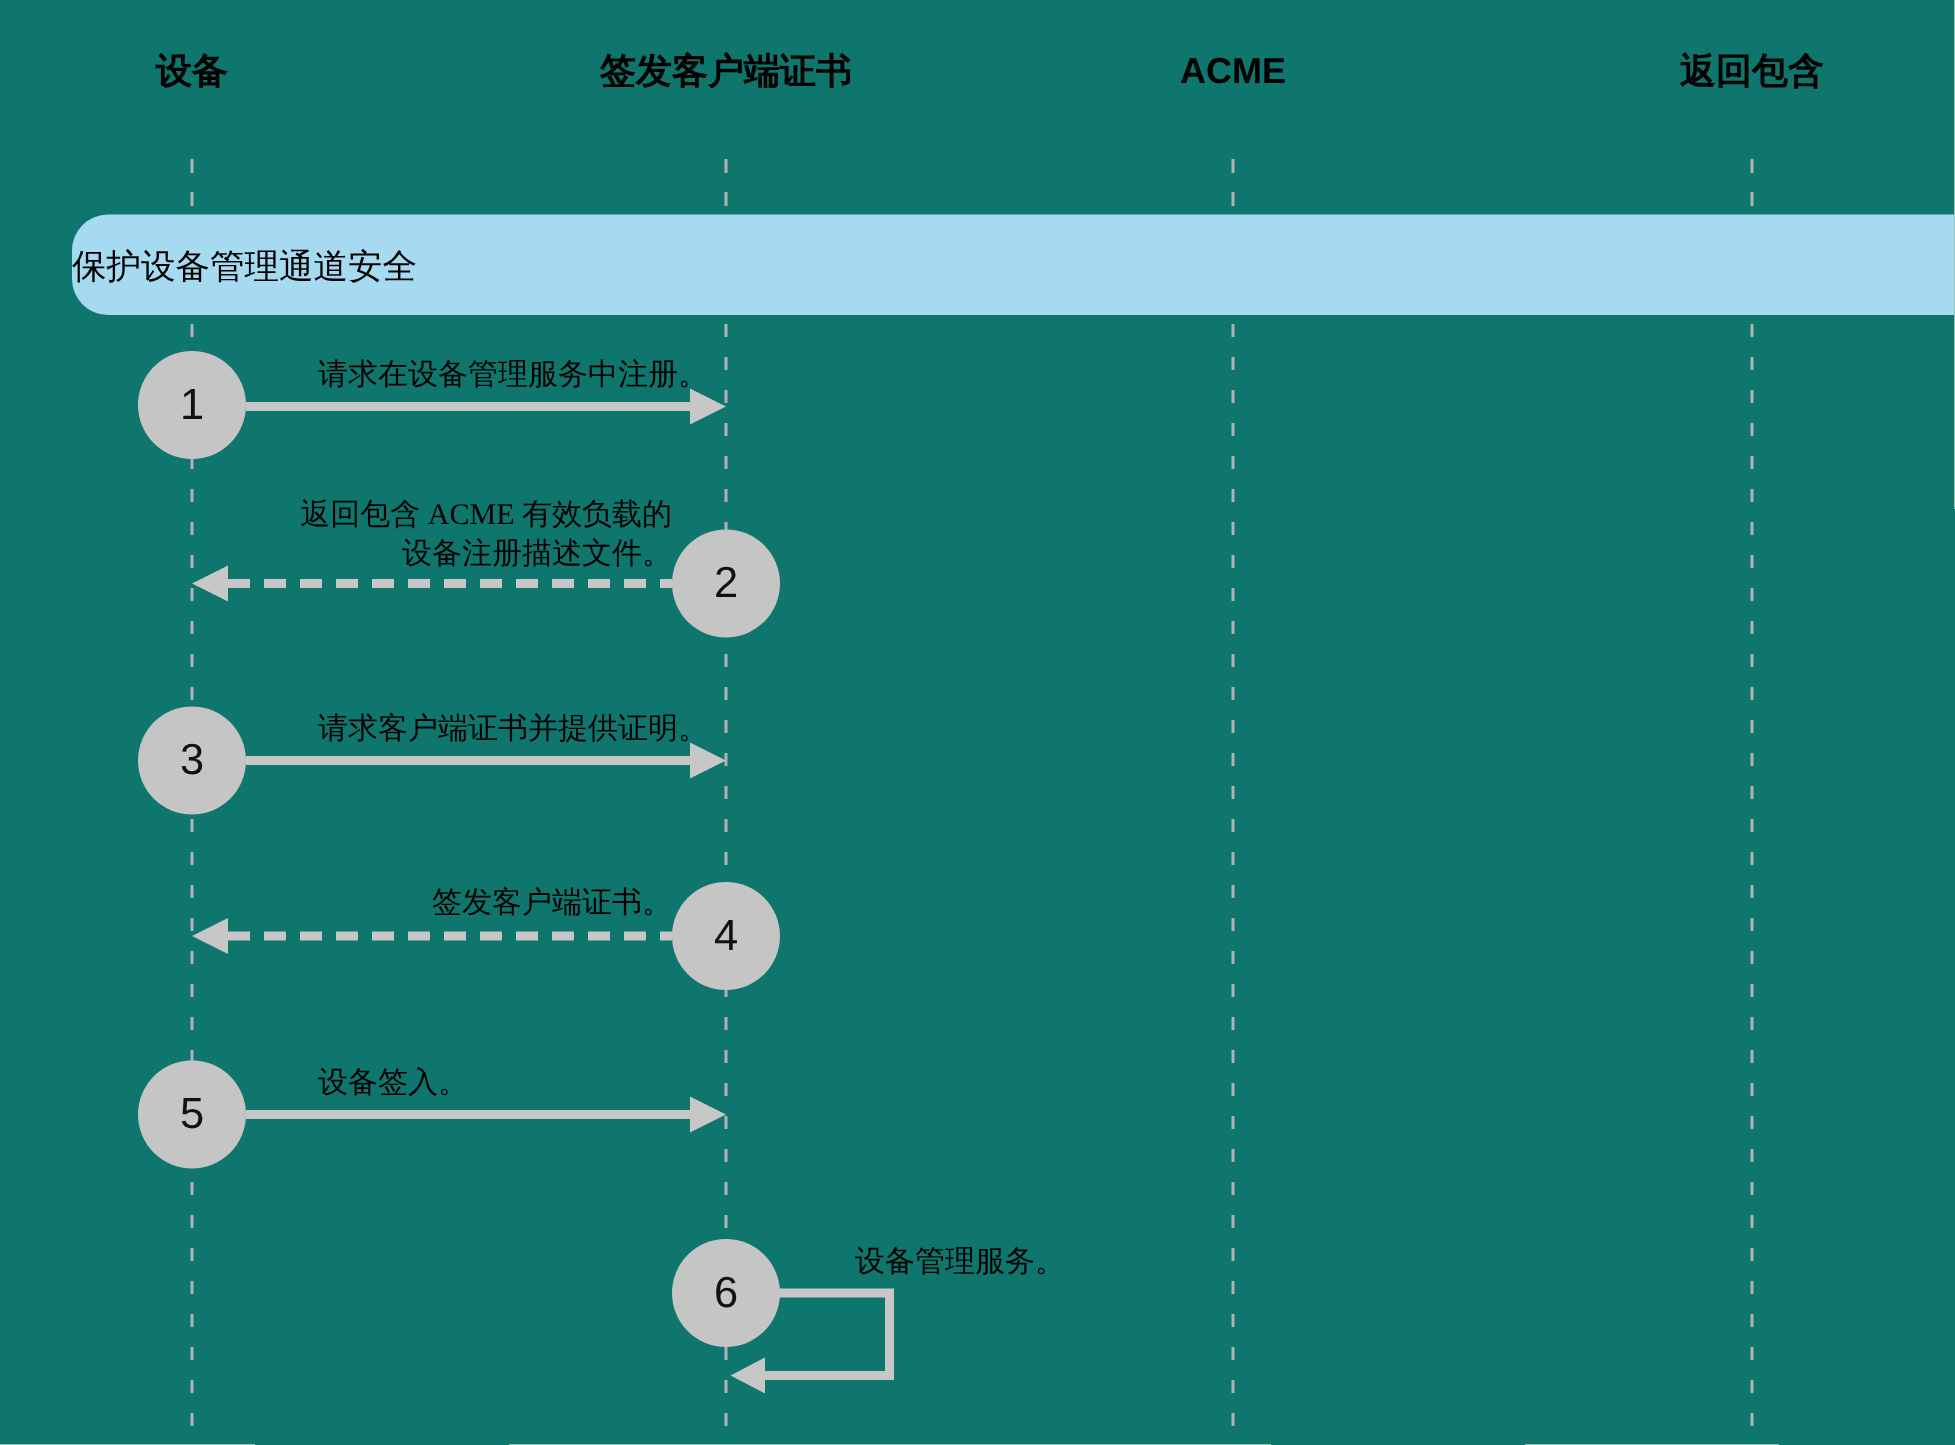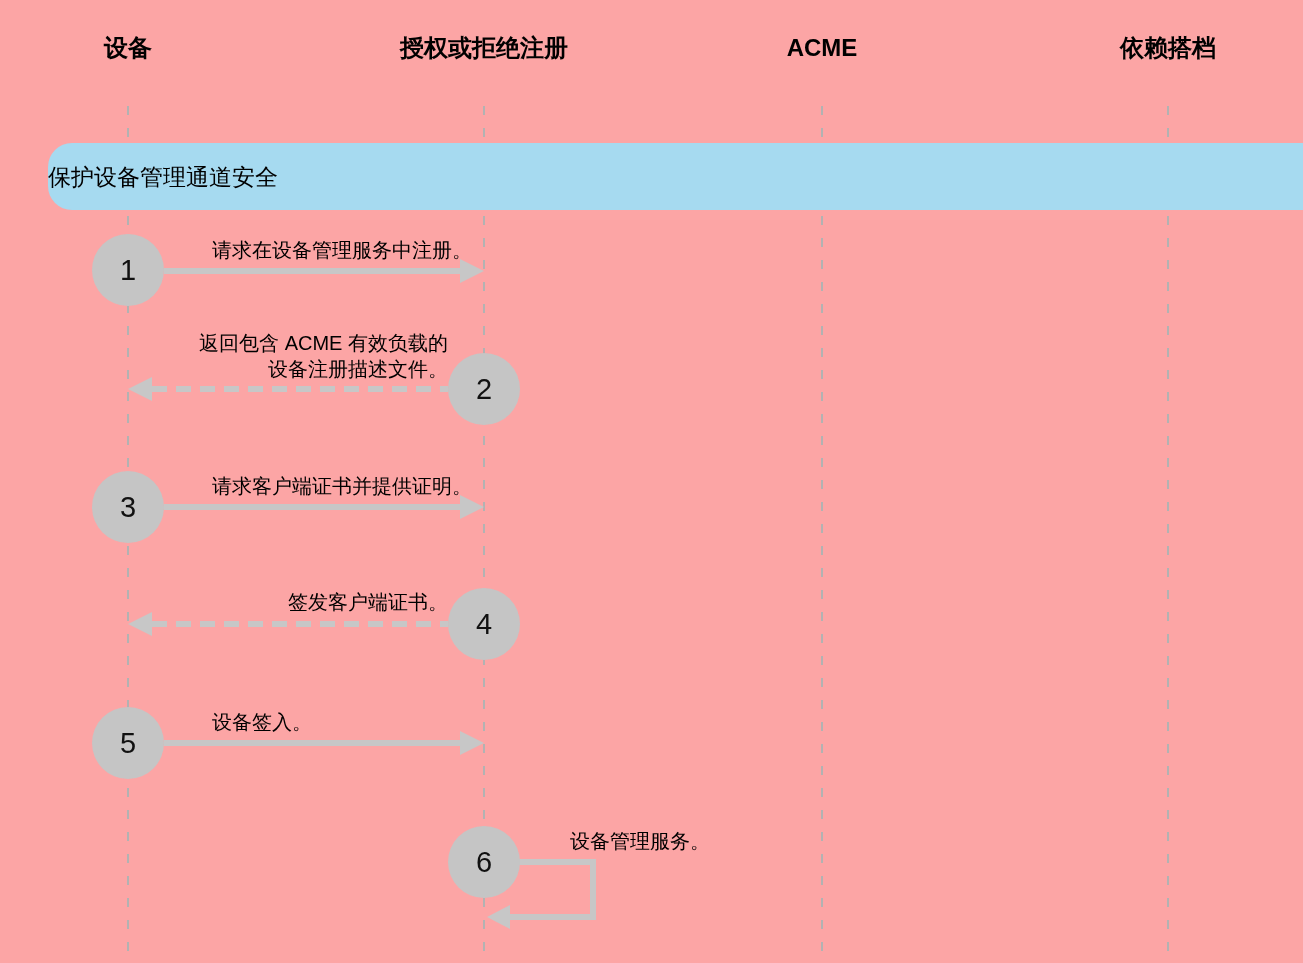--- a/index.html
+++ b/index.html
@@ -5,21 +5,21 @@
   * { margin: 0; padding: 0; box-sizing: border-box; }
   html, body { background: #ffffff; }
   body {
     font-family: "Liberation Sans", "DejaVu Sans", sans-serif;
     color: #000;
   }
   .diagram {
     position: relative;
     width: 1303px;
     height: 963px;
-    background: #fca5a5;
+    background: #0f766e;
     overflow: hidden;
   }
   .lifeline {
     position: absolute;
     top: 106px;
     height: 846px;
     width: 2px;
     background: repeating-linear-gradient(180deg, #b2b2b2 0 9px, transparent 9px 22px);
     z-index: 1;
   }
@@ -100,37 +100,37 @@
 <body>
 
 <div class="diagram">
 
   <div class="lifeline" style="left:127px;"></div>
   <div class="lifeline" style="left:483px;"></div>
   <div class="lifeline" style="left:821px;"></div>
   <div class="lifeline" style="left:1167px;"></div>
 
   <div class="participant" style="left:128px;">设备</div>
-  <div class="participant" style="left:484px;">授权或拒绝注册</div>
+  <div class="participant" style="left:484px;">签发客户端证书</div>
   <div class="participant" style="left:822px;">ACME</div>
-  <div class="participant" style="left:1168px;">依赖搭档</div>
+  <div class="participant" style="left:1168px;">返回包含</div>
 
   <div class="banner">
     <span class="banner-label">保护设备管理通道安全</span>
   </div>
 
   <div>
     <div class="msg-label" style="left:170px; top:237px;">请求在设备管理服务中注册。</div>
     <div class="arrow-bar" style="left:164px; top:268px; width:296px;"></div>
     <div class="arrow-head right" style="left:460px; top:259px;"></div>
     <div class="num-circle" style="left:92px; top:234px;">1</div>
   </div>
 
   <div>
-    <div class="msg-label right" style="right:855px; top:330px; width:420px;">返回包含 ACME 有效负载的
+    <div class="msg-label right" style="right:855px; top:330px; width:420px;font-family:Liberation Serif, serif;">返回包含 ACME 有效负载的
 设备注册描述文件。</div>
     <div class="arrow-bar dashed" style="left:152px; top:386px; width:296px;"></div>
     <div class="arrow-head left" style="left:128px; top:377px;"></div>
     <div class="num-circle" style="left:448px; top:353px;">2</div>
   </div>
 
   <div>
     <div class="msg-label" style="left:170px; top:473px;">请求客户端证书并提供证明。</div>
     <div class="arrow-bar" style="left:164px; top:504px; width:296px;"></div>
     <div class="arrow-head right" style="left:460px; top:495px;"></div>

